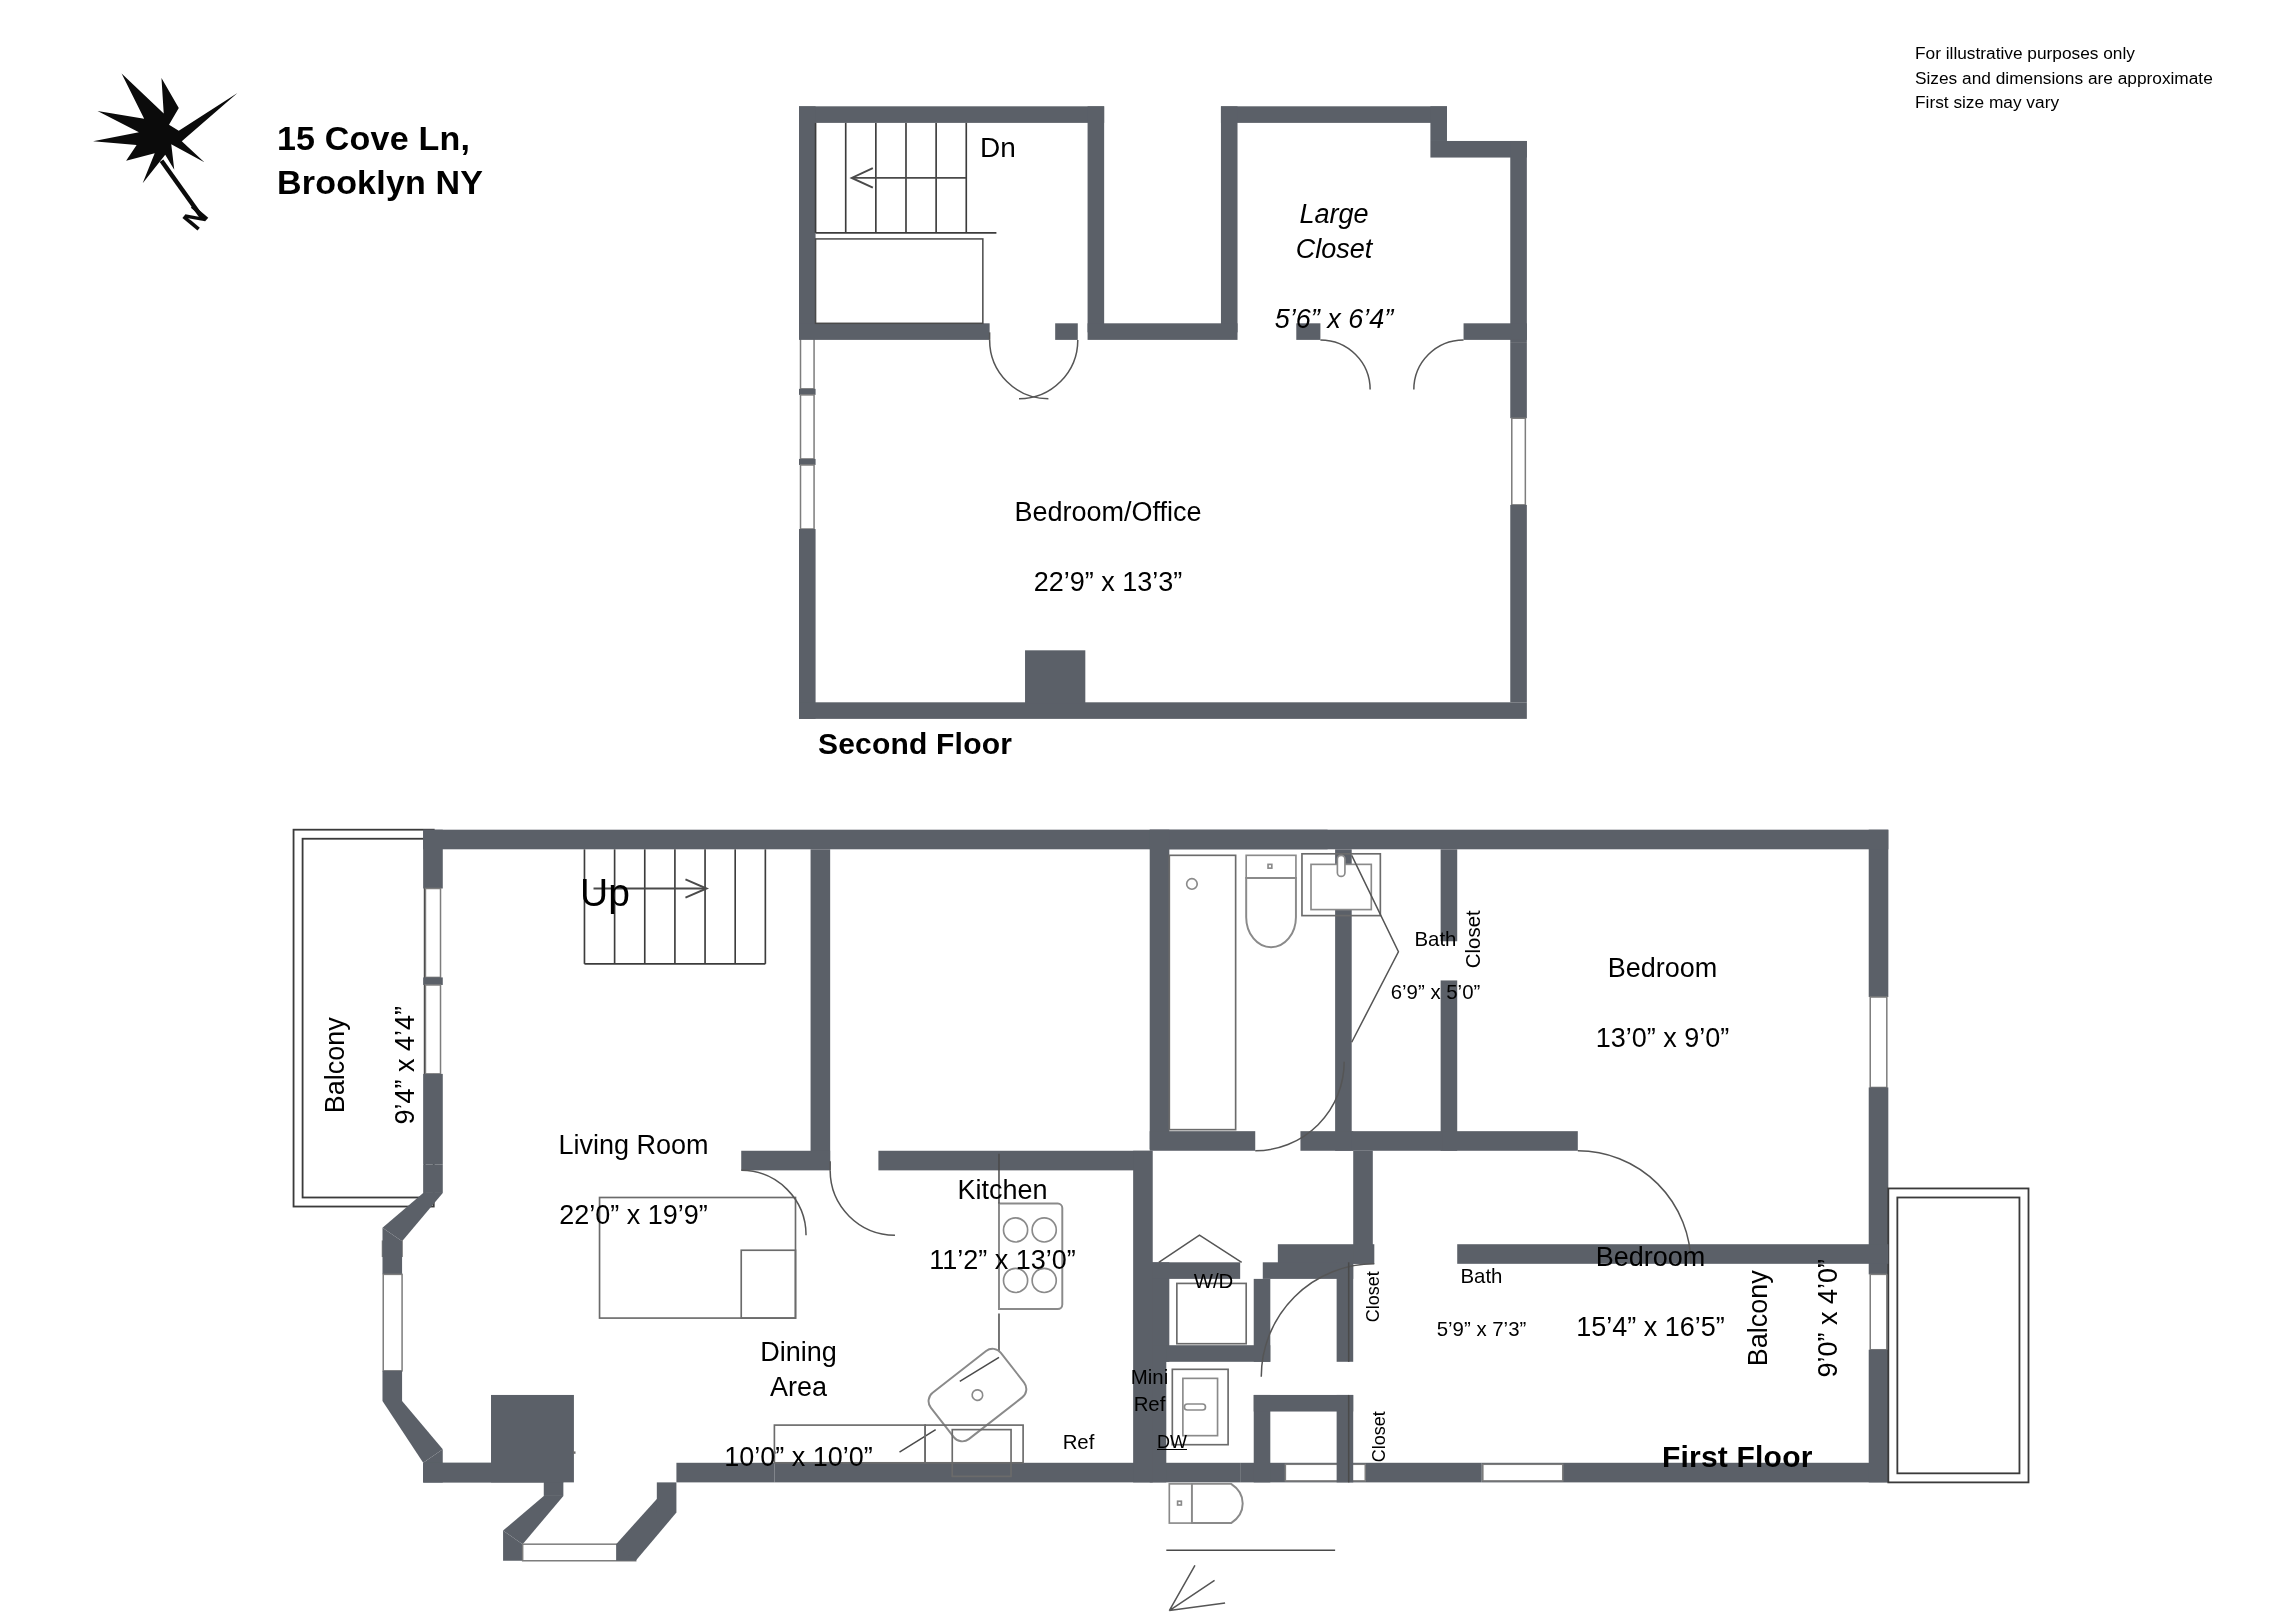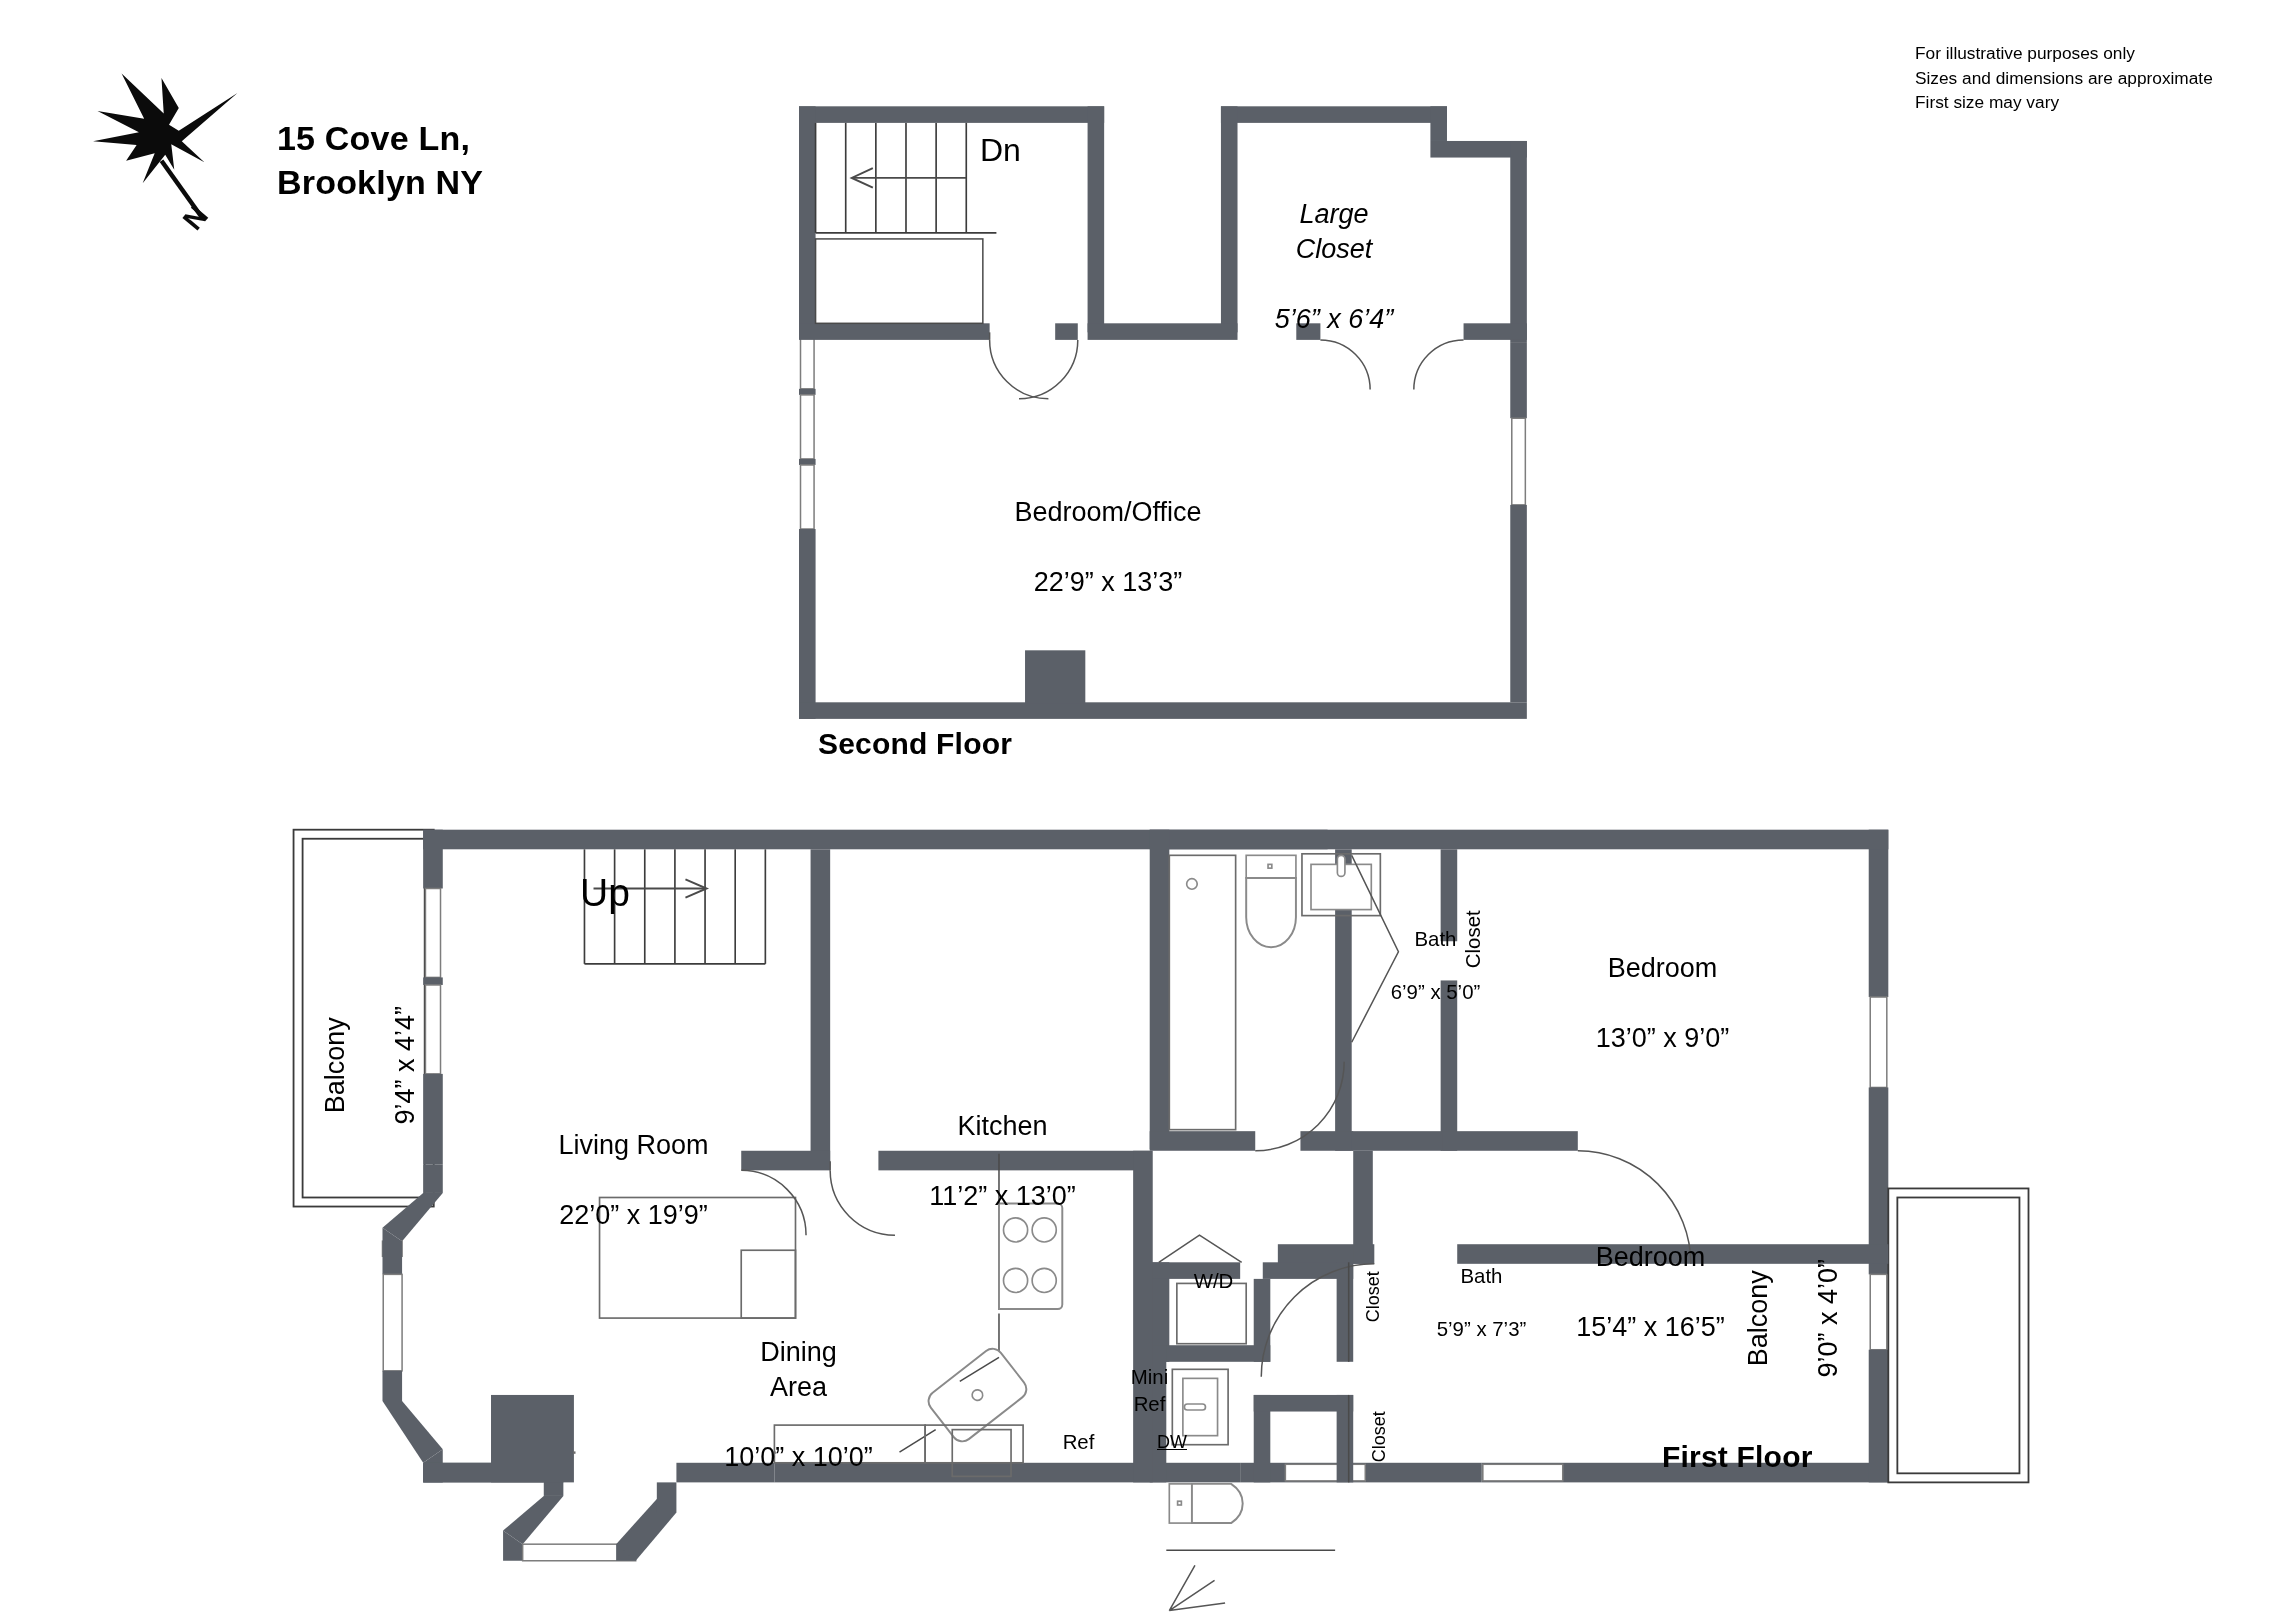--- a/index.html
+++ b/index.html
@@ -171,21 +171,21 @@
     <span style="white-space:pre-line;">Large
 Closet</span><br>
     <span>5’6” x 6’4”</span>
   </div>
 
   <div class="abs room-label" style="left:897px; top:460px; width:422px;">
     <span>Bedroom/Office</span><br>
     <span>22’9” x 13’3”</span>
   </div>
 
-  <div class="abs" style="left:980px; top:132px; font-size:32px;">Dn</div>
+  <div class="abs" style="left:980px; top:132px; font-size:28px;">Dn</div>
 
   <div class="abs floor-title" id="second-floor-title">Second Floor</div>
 
   <div class="abs" style="left:283px; top:822px;">
     <svg width="1643" height="754" viewBox="0 0 2180 1000">
 
       <g>
         <rect class="balc" x="14" y="10" width="186" height="500"></rect>
         <rect class="balc" x="26" y="22" width="162" height="476"></rect>
       </g>
@@ -388,21 +388,21 @@
     <span>Living Room</span><br>
     <span>22’0” x 19’9”</span>
   </div>
 
   <div class="abs room-label" style="left:678px; top:1300px; width:241px;">
     <span style="white-space:pre-line;">Dining
 Area</span><br>
     <span>10’0” x 10’0”</span>
   </div>
 
-  <div class="abs room-label" style="left:867px; top:1074px; width:271px;">
+  <div class="abs room-label" style="left:867px; top:1138px; width:271px;">
     <span>Kitchen</span><br>
     <span>11’2” x 13’0”</span>
   </div>
 
   <div class="abs room-label small" style="left:1349px; top:899px; width:173px;">
     <span>Bath</span><br>
     <span>6’9” x 5’0”</span>
   </div>
 
   <div class="abs room-label small" style="left:1395px; top:1236px; width:173px;">

